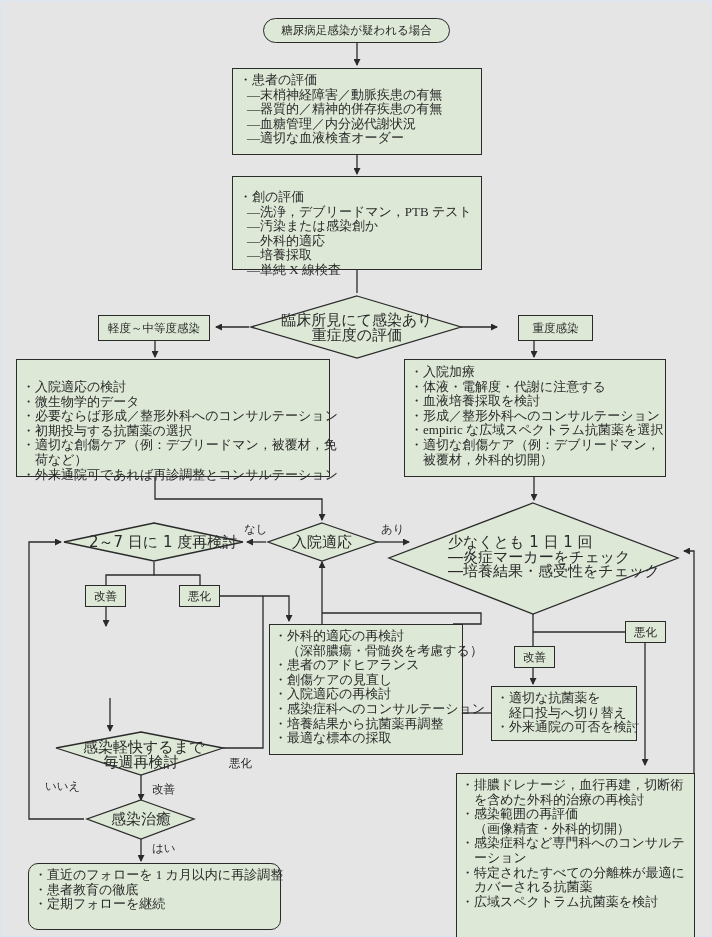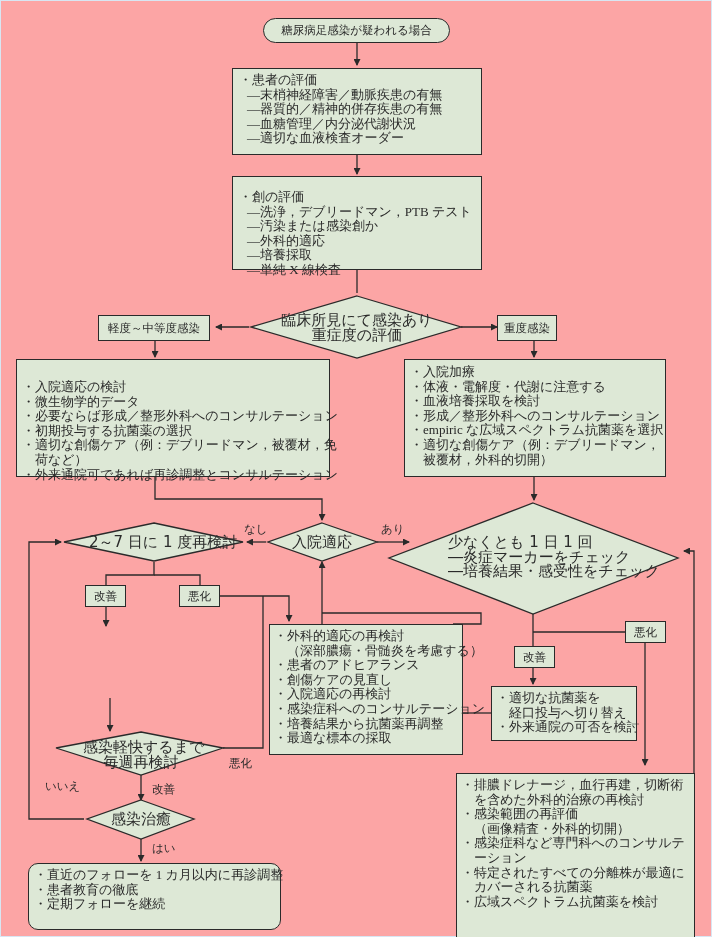--- a/index.html
+++ b/index.html
@@ -1,17 +1,17 @@
 <!DOCTYPE html>
 <html><head>
 <meta charset="utf-8">
 <style>
   html, body { margin: 0; padding: 0; background: #ffffff; }
   body { width: 712px; height: 937px; position: relative; overflow: hidden; }
-  #canvas { position: absolute; left: 0; top: 0; width: 712px; height: 937px; background: #fca5a5; border: 1px solid #d8e6f3; box-sizing: border-box; }
+  #canvas { position: absolute; left: 0; top: 0; width: 712px; height: 937px; background: #e5e5e5; border: 1px solid #d8e6f3; box-sizing: border-box; }
   svg { position: absolute; left: 0; top: 0; }
   .box { position: absolute; background: #dde8d6; border: 1.3px solid #2a2a2a; box-sizing: border-box;
          font-family: Liberation Serif, serif; font-size: 13px; line-height: 14.6px; color: #2a2a2a; }
   .box .line { white-space: nowrap; display: block; }
   .box .sub { padding-left: 8px; }
   .label-box { position: absolute; background: #dde8d6; border: 1.3px solid #2a2a2a; box-sizing: border-box;
          font-family: "DejaVu Sans", sans-serif; font-size: 11.5px; color: #2a2a2a; display:flex; align-items:center; justify-content:center; }
   .dtext { position: absolute; font-family: "DejaVu Sans", sans-serif; font-size: 15px; line-height: 14.6px; color: #2a2a2a; text-align: center; white-space: nowrap; }
   .edge-label { position: absolute; font-family: "DejaVu Sans", sans-serif; font-size: 11.5px; color: #2a2a2a; white-space: nowrap; }
   .rounded { border-radius: 10px; }
@@ -117,21 +117,21 @@
 
 <div class="dtext" style="left:280px;top:312px;width:152px;">
   <span class="line" style="display:block">臨床所見にて感染あり</span>
   <span class="line" style="display:block">重症度の評価</span>
 </div>
 
 <div class="label-box" style="left:97px;top:314px;width:112px;height:26px;">
   <span>軽度～中等度感染</span>
 </div>
 
-<div class="label-box" style="left:496px;top:314px;width:60px;height:26px;">
+<div class="label-box" style="left:517px;top:314px;width:75px;height:26px;">
   <span>重度感染</span>
 </div>
 
 <div class="box" style="left:15px;top:358px;width:314px;height:118px;padding:20px 5px;">
   <span class="line">・入院適応の検討</span>
   <span class="line">・微生物学的データ</span>
   <span class="line">・必要ならば形成／整形外科へのコンサルテーション</span>
   <span class="line">・初期投与する抗菌薬の選択</span>
   <span class="line">・適切な創傷ケア（例：デブリードマン，被覆材，免</span>
   <span class="line">　荷など）</span>

